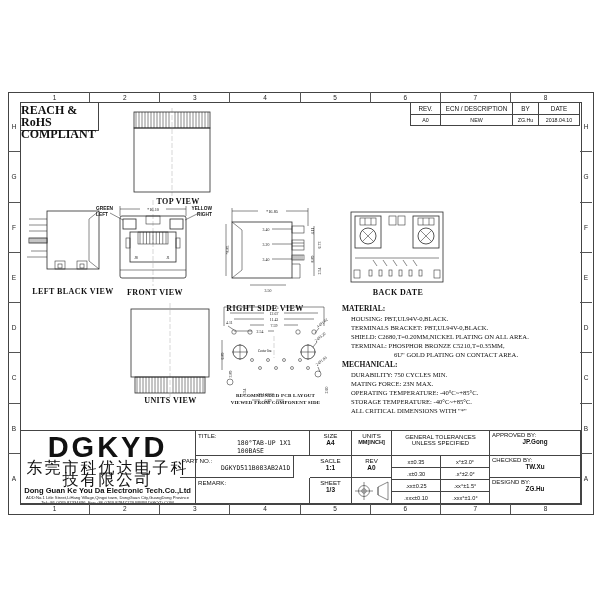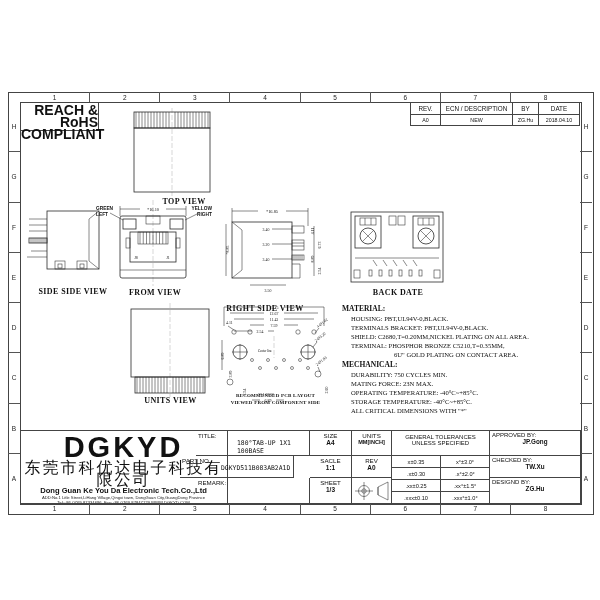--- a/index.html
+++ b/index.html
@@ -13,21 +13,21 @@
                    font-size:6.5px;color:#222;}
   .cols{flex-direction:row;}
   .cols span + span{border-left:1px solid #555;}
   .rows{flex-direction:column;}
   .rows span + span{border-top:1px solid #555;}
   #grid-top{left:20px;top:92px;width:560px;height:11px;}
   #grid-bottom{left:20px;top:503px;width:560px;height:11px;}
   #grid-left{left:8px;top:102px;width:12px;height:401px;}
   #grid-right{left:580px;top:102px;width:12px;height:401px;}
   .reach-box{left:20px;top:102px;width:77px;height:26px;border:1px solid #444;
-             font-weight:bold;font-size:14px;text-align:right;line-height:12px;padding-top:1px;}
+             font-weight:bold;font-size:12px;text-align:left;line-height:12px;padding-top:1px;font-family:Liberation Serif, serif;}
   #rev-table{left:410px;top:102px;width:171px;display:grid;
              grid-template-columns:30px 72px 26px 41px;border-left:1px solid #444;}
   .rt-cell{border-right:1px solid #444;border-bottom:1px solid #444;
            display:flex;align-items:center;justify-content:center;}
   .rt-h{font-size:6.3px;height:12px;}
   .rt-d{font-size:5.3px;height:10px;}
   svg{position:absolute;overflow:hidden;}
   .ol{fill:none;stroke:#2a2a2a;stroke-width:0.8;}
   .thin{fill:none;stroke:#2a2a2a;stroke-width:0.55;}
   .cl{fill:none;stroke:#999;stroke-width:0.4;stroke-dasharray:5 2;}
@@ -121,34 +121,34 @@
       <div class="rt-cell rt-d">ZG.Hu</div>
       <div class="rt-cell rt-d">2018.04.10</div>
     </div>
 
   <svg style="left:120px;top:108px" width="105" height="92" viewBox="0 0 105 92">
     <line class="cl" x1="52" y1="0" x2="52" y2="88"></line>
     <rect class="ol" x="14" y="4" width="76" height="16"></rect>
     <path class="thin" d="M16 4V20M19 4V20M22 4V20M25 4V20M28 4V20M31 4V20M34 4V20M37 4V20M40 4V20M43 4V20M46 4V20M49 4V20M55 4V20M58 4V20M61 4V20M64 4V20M67 4V20M70 4V20M73 4V20M76 4V20M79 4V20M82 4V20M85 4V20M88 4V20"></path>
     <rect class="ol" x="14" y="20" width="76" height="64"></rect>
   </svg>
-  <div class="caption" style="left:134px;top:197px;width:100px;">TOP VIEW</div>
+  <div class="caption" style="left:128px;top:197px;width:100px;">TOP VIEW</div>
 
   <svg style="left:25px;top:205px" width="95" height="80" viewBox="0 0 95 80">
     <rect class="ol" x="22" y="6" width="52" height="58"></rect>
     <path class="thin" d="M74 6L64 14L64 56L74 64"></path>
     <path class="thin" d="M4 14H22M4 20H22M4 26H22M6 46H22M2 52H22"></path>
     <rect class="ol" x="4" y="33" width="18" height="5"></rect>
     <path class="thin" d="M6 33V38M8 33V38M10 33V38M12 33V38M14 33V38M16 33V38M18 33V38M20 33V38"></path>
     <rect class="thin" x="30" y="56" width="10" height="8" fill="none"></rect>
     <rect class="thin" x="33" y="59" width="4" height="4" fill="none"></rect>
     <rect class="thin" x="52" y="56" width="10" height="8" fill="none"></rect>
     <rect class="thin" x="55" y="59" width="4" height="4" fill="none"></rect>
   </svg>
-  <div class="caption" style="left:18px;top:287px;width:110px;">SIDE SIDE VIEW</div>
+  <div class="caption" style="left:18px;top:287px;width:110px;">LEFT BLACK VIEW</div>
 
   <svg style="left:88px;top:200px" width="125" height="90" viewBox="0 0 125 90">
     <line class="cl" x1="65" y1="0" x2="65" y2="86"></line>
     <text class="lbl" x="8" y="10">GREEN</text>
     <text class="lbl" x="8" y="16">LEFT</text>
     <text class="lbl" x="124" y="10" text-anchor="end">YELLOW</text>
     <text class="lbl" x="124" y="16" text-anchor="end">RIGHT</text>
     <path class="thin" d="M22 13L35 20M111 13L97 20"></path>
     <path class="thin" d="M32 16V6M98 16V6M32 9H52M78 9H98"></path>
     <text class="dim" x="65" y="11" text-anchor="middle">*16.10</text>
@@ -158,21 +158,21 @@
     <rect class="thin" x="58" y="16" width="14" height="8" fill="none"></rect>
     <rect class="ol" x="42" y="32" width="46" height="30"></rect>
     <rect class="thin" x="38" y="38" width="4" height="10" fill="none"></rect>
     <rect class="thin" x="88" y="38" width="4" height="10" fill="none"></rect>
     <rect class="thin" x="50" y="32" width="30" height="12" fill="none"></rect>
     <path class="thin" d="M52 32V44M55.25 32V44M58.5 32V44M61.75 32V44M65 32V44M68.25 32V44M71.5 32V44M74.75 32V44M78 32V44"></path>
     <text class="dims" x="48" y="59" text-anchor="middle">J8</text>
     <text class="dims" x="80" y="59" text-anchor="middle">J1</text>
     <path class="thin" d="M32 70H98"></path>
   </svg>
-  <div class="caption" style="left:105px;top:288px;width:100px;">FROM VIEW</div>
+  <div class="caption" style="left:105px;top:288px;width:100px;">FRONT VIEW</div>
 
   <svg style="left:222px;top:200px" width="105" height="95" viewBox="0 0 105 95">
     <path class="thin" d="M10 22V8M86 26V8M10 11H36M64 11H86"></path>
     <text class="dim" x="50" y="13" text-anchor="middle">*16.85</text>
     <rect class="ol" x="10" y="22" width="60" height="56"></rect>
     <path class="thin" d="M10 22L20 30L20 70L10 78"></path>
     <rect class="thin" x="70" y="26" width="12" height="7" fill="none"></rect>
     <rect class="thin" x="70" y="40" width="12" height="10" fill="none"></rect>
     <path class="thin" d="M70 43H82M70 46H82"></path>
     <rect class="thin" x="70" y="55" width="12" height="5" fill="none"></rect>
@@ -300,21 +300,21 @@
     <div id="mechanical-lines">
         <div class="note-line">DURABILITY: 750 CYCLES MIN.</div>
         <div class="note-line">MATING FORCE: 23N MAX.</div>
         <div class="note-line">OPERATING TEMPERATURE: -40°C~+85°C.</div>
         <div class="note-line">STORAGE TEMPERATURE: -40°C~+85°C.</div>
         <div class="note-line">ALL CRITICAL DIMENSIONS WITH "*"</div>
       </div>
   </div>
 
   <div class="abs" style="left:20px;top:430px;width:561px;height:74px;">
-    <div class="tb-cell tb-top logo-cell" style="left:0;top:0;width:208px;height:74px;">
+    <div class="tb-cell tb-top logo-cell" style="left:0;top:0;width:176px;height:74px;">
       <div class="logo-text">DGKYD</div>
       <div class="company-cn">东莞市科优达电子科技有限公司</div>
       <div class="company-en">Dong Guan Ke You Da Electronic Tech.Co.,Ltd</div>
       <div class="addr">ADD:No.1 Litle Street,LiHang Village,Qingxi town, DongGuan City,GuangDong Province</div>
       <div class="addr">Tel:+86-0769-87334696, Fax:+86-0769-87847129  WWW.DGKYD.COM</div>
     </div>
     <div class="tb-cell tb-top" style="left:176px;top:0;width:114px;height:26px;">
       <div class="tb-label">TITLE:</div>
       <div class="cadtext">180°TAB-UP 1X1 100BASE</div>
     </div>

